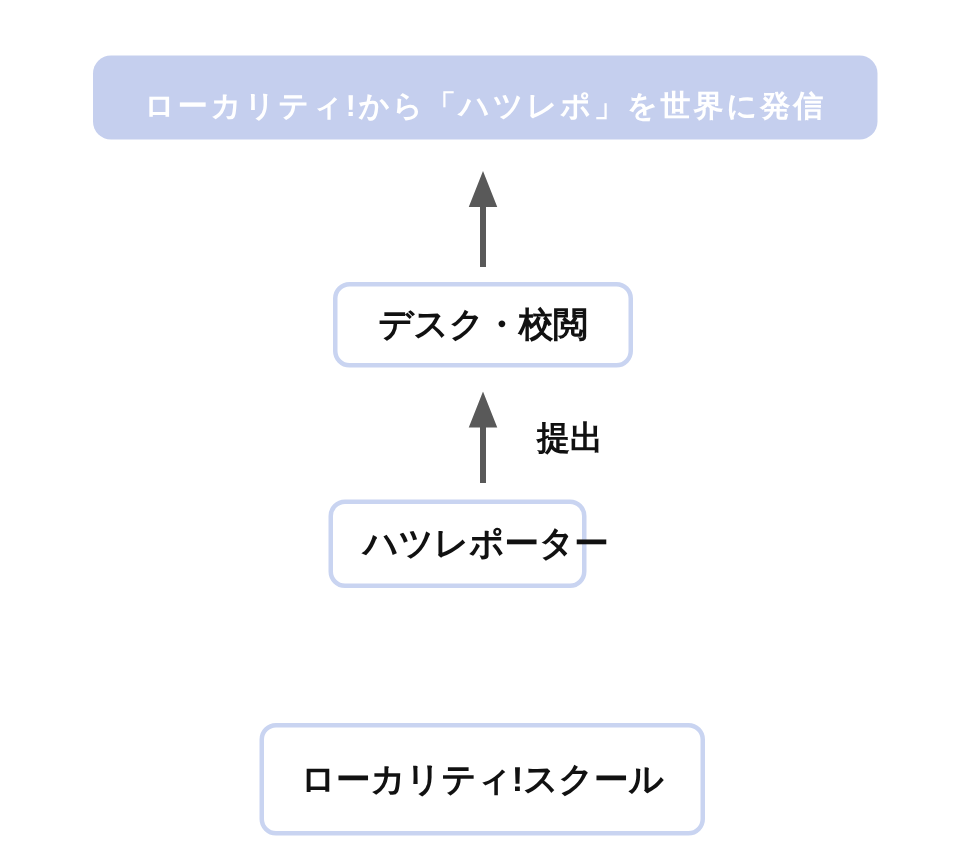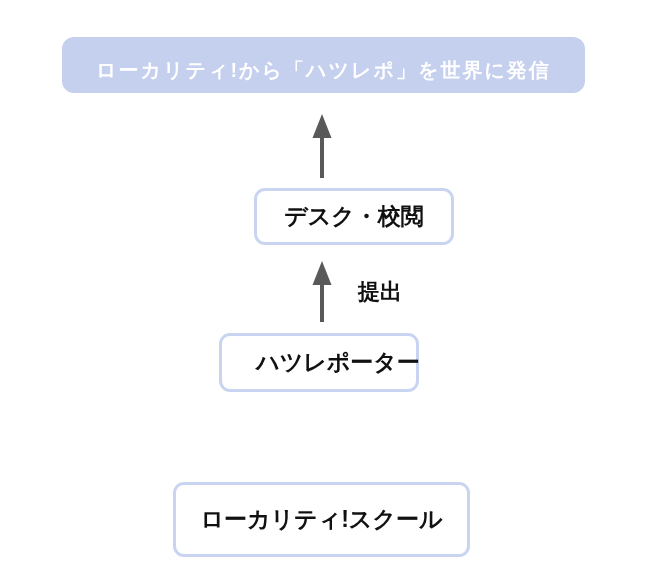--- a/index.html
+++ b/index.html
@@ -47,22 +47,22 @@
     display: flex;
     align-items: center;
     justify-content: center;
   }
   .node-label {
     color: #111111;
     font-size: 23px;
     font-weight: bold;
     white-space: nowrap;
   }
-  .node-desk   { left: 222px; top: 188px; width: 200px; height: 57px; margin-left: 32px; }
-  .node-hatsu  { left: 219px; top: 333px; width: 200px; height: 59px; padding-left: 38px; }
+  .node-desk   { left: 222px; top: 188px; width: 200px; height: 57px; }
+  .node-hatsu  { left: 219px; top: 333px; width: 172px; height: 59px; padding-left: 38px; }
   .node-school { left: 173px; top: 482px; width: 297px; height: 75px; }
   
   .arrow-group {
     position: absolute;
     left: 312px;
     display: flex;
     align-items: center;
   }
   .arrow-1 { top: 114px; height: 64px; }
   .arrow-2 { top: 261px; height: 61px; }

